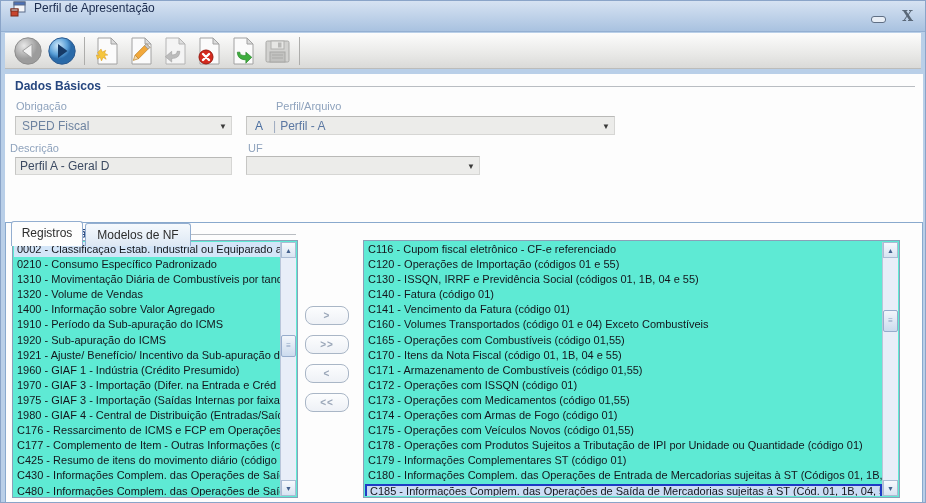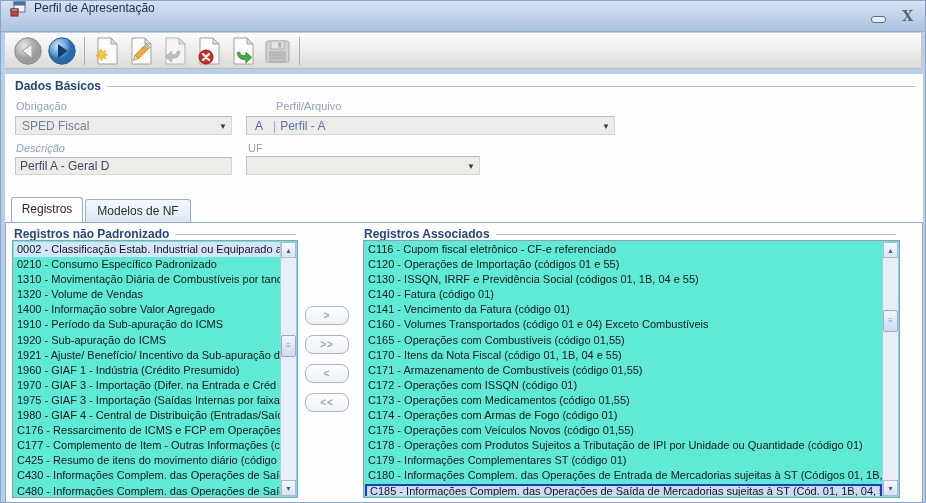--- a/index.html
+++ b/index.html
@@ -34,21 +34,21 @@
   .group-title { display:flex; align-items:center; font-size:12px; font-weight:bold; color:#27477f; }
   .group-title .line { flex:1; height:1px; background:#b9bdc2; margin-left:6px; }
 
   .field-label { font-size:11px; color:#8fa3bd; }
   .field-box { background:#ececea; border:1px solid #d6d6d4; border-top-color:#b9b9b7; border-left-color:#c6c6c4;
     height:19px; font-size:12px; color:#6e83a0; display:flex; align-items:center; position:relative; }
   .combo-arrow { position:absolute; right:4px; top:50%; transform:translateY(-50%); font-size:8px; color:#3a3a3a; }
 
   
   .tab { position:absolute; font-size:12px; color:#2d2d2d; text-align:center;
-    border:1px solid #93aed0; border-bottom:none; border-radius:3px 3px 0 0; padding-top:4px; }
+    border:1px solid #93aed0; border-bottom:none; border-radius:3px 3px 0 0; padding-top:4px;margin-top:24px; }
   .tab.active { left:6px; top:0px; width:72px; height:25px; background:#fdfdfd; z-index:3; }
   .tab.inactive { left:80px; top:2px; width:106px; height:23px;
     background:linear-gradient(#f5f9fd, #dde8f4); z-index:1; }
 
   
   .listbox { position:absolute; background:#5eead4; border:1px solid #8aa0b8; overflow:hidden; }
   .list-rows { position:absolute; top:1px; left:1px; right:17px; bottom:1px; overflow:hidden; }
   .row { height:15.1px; line-height:15px; font-size:11px; color:#14161c; white-space:nowrap; overflow:hidden; padding-left:3px; }
   .row.sel-soft { background:#d3e5f8; }
   .row.sel-strong { background:#cbdcf4; border:2px solid #1f3bc4; line-height:11px; padding-top:0px; }
@@ -184,21 +184,21 @@
     </div>
 
     <div class="field-label" style="position:absolute; top:26px; left:243px;margin-left:28px;">Perfil/Arquivo</div>
     <div class="field-box" style="position:absolute; top:42px; left:241px; width:369px; color:#5a77a2;">
       <span style="padding-left:8px; width:26px; color:#4a6ea0;">A</span>
       <span style="color:#9aa8be; margin-right:4px;">|</span>
       <span>Perfil - A</span>
       <span class="combo-arrow">▼</span>
     </div>
 
-    <div class="field-label" style="position:absolute; top:68px; left:11px;font-style:italic;">Descrição</div>
+    <div class="field-label" style="position:absolute; top:68px; left:5px;">Descrição</div>
     <div class="field-box" style="position:absolute; top:83px; left:10px; width:217px; height:18px; color:#3c4a62;">
       <span style="padding-left:4px;">Perfil A - Geral D</span>
     </div>
 
     <div class="field-label" style="position:absolute; top:68px; left:243px;">UF</div>
     <div class="field-box" style="position:absolute; top:82px; left:241px; width:234px;">
       <span style="padding-left:6px;"></span>
       <span class="combo-arrow">▼</span>
     </div>
   </div>
@@ -208,24 +208,20 @@
     <div class="tab inactive">Modelos de NF</div>
   </div>
 
   <div class="panel-area">
 
     <div class="group-title" style="position:absolute; top:4px; left:8px; width:282px;">
       <span>Registros não Padronizado</span>
       <div class="line"></div>
     </div>
 
-    <div class="group-title" style="position:absolute; top:4px; left:358px; width:532px;">
-      <span>Registros Associados</span>
-      <div class="line"></div>
-    </div>
 
     <div class="listbox" style="top:17px; left:6px; width:286px; height:258px;">
       <div class="list-rows">
           <div class="row sel-soft">0002 - Classificação Estab. Industrial ou Equiparado a</div>
           <div class="row">0210 - Consumo Específico Padronizado</div>
           <div class="row">1310 - Movimentação Diária de Combustíveis por tanq</div>
           <div class="row">1320 - Volume de Vendas</div>
           <div class="row">1400 - Informação sobre Valor Agregado</div>
           <div class="row">1910 - Período da Sub-apuração do ICMS</div>
           <div class="row">1920 - Sub-apuração do ICMS</div>

